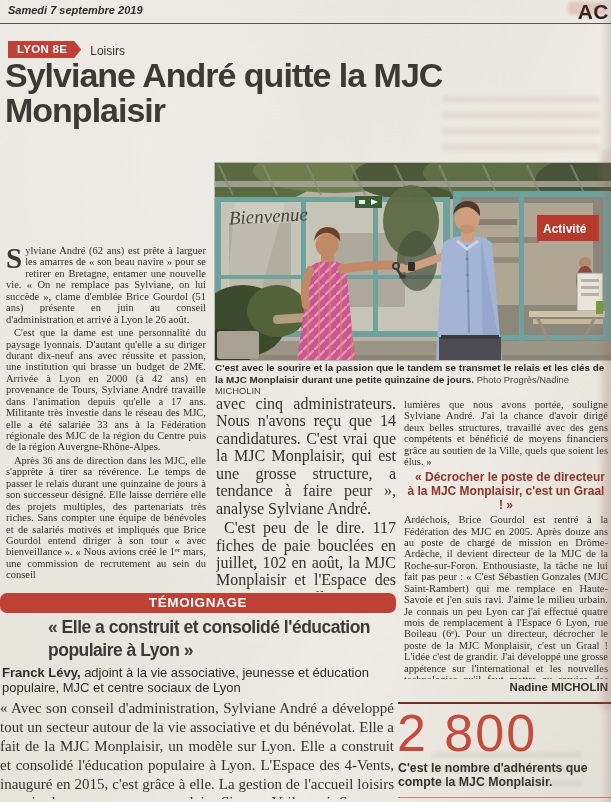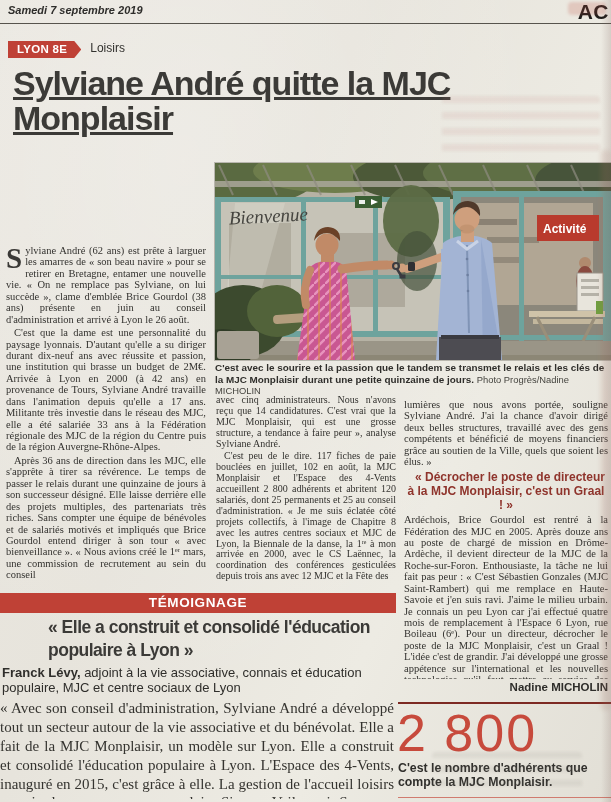--- a/index.html
+++ b/index.html
@@ -8,57 +8,57 @@
     background:
       radial-gradient(ellipse at 30% 20%, rgba(255,255,255,.25), transparent 60%),
       linear-gradient(115deg,#eae7e0 0%,#e7e4dc 38%,#edebe3 68%,#e2dfd6 100%);
     font-family:"Liberation Sans",sans-serif;color:#33322f;
   }
   
   .dateline{position:absolute;top:4px;left:8px;font-style:italic;font-weight:bold;font-size:11px;color:#2e2d2b;}
   .corner{position:absolute;top:0px;right:2px;font-weight:bold;font-size:21px;letter-spacing:.5px;color:#1c1b19;}
   .toprule{position:absolute;top:23px;left:0;width:611px;height:1px;background:#57544d;}
   
-  .kicker{position:absolute;top:41px;left:8px;display:flex;align-items:flex-start;gap:9px;}
+  .kicker{position:absolute;top:41px;left:8px;display:flex;align-items:flex-end;gap:9px;}
   .tag{background:#bf4136;color:#fff;font-weight:bold;font-size:11.5px;letter-spacing:.3px;
        padding:2px 14px 3px 9px;clip-path:polygon(0 0,calc(100% - 7px) 0,100% 50%,calc(100% - 7px) 100%,0 100%);}
   .section-label{font-size:12px;color:#33322f;}
   
   .headline{position:absolute;top:58px;left:5px;width:592px;font-size:34px;font-weight:bold;
             line-height:1.04;letter-spacing:-1px;color:#3b3a37;}
   
   .lead{position:absolute;top:164px;left:6px;width:202px;font-weight:bold;font-size:11.5px;
         line-height:1.16;color:#2f2e2b;}
   
   .photo{position:absolute;top:163px;left:215px;width:396px;height:197px;box-shadow:0 0 0 1px rgba(90,85,75,.35);}
   .caption{position:absolute;top:362px;left:215px;width:396px;font-size:9.9px;line-height:1.18;color:#2f2e2b;}
   .caption .cap-bold{font-weight:bold;}
   .caption .cap-credit{font-weight:normal;color:#45443f;font-size:9.4px;}
   
   .col{position:absolute;font-family:"Liberation Serif","DejaVu Serif",serif;font-size:10.5px;
        line-height:1.09;text-align:justify;color:#33322f;hyphens:auto;overflow:hidden;}
   .col p{margin:0 0 2px 0;text-indent:8px;}
   .col p.first{text-indent:0;}
   .left-col{top:245px;left:6px;width:200px;height:346px;}
-  .mid-col{top:395px;left:216px;width:180px;height:197px;font-size:10px;}
+  .mid-col{top:395px;left:216px;width:180px;height:197px;font-size:16px;}
   .right-col{top:399px;left:404px;width:204px;height:280px;}
   .dropcap{float:left;font-weight:bold;font-size:29px;line-height:.82;padding:2px 3px 0 0;color:#3a3936;}
   .subhead-red{font-family:"Liberation Sans",sans-serif;font-weight:bold;font-size:12px;line-height:1.18;
                color:#8f342c;text-align:center;margin:6px 0 4px 0;text-indent:0;}
   .byline{position:absolute;top:681px;left:404px;width:204px;text-align:right;font-weight:bold;
           font-size:11.5px;color:#2e2d2a;}
   
   .stat-rule{position:absolute;top:702px;left:398px;width:213px;height:2px;background:#7d2a23;}
   .stat-number{position:absolute;top:703px;left:397px;font-size:52px;font-weight:normal;color:#c74a3c;letter-spacing:2px;}
   .stat-desc{position:absolute;top:761px;left:398px;width:212px;font-weight:bold;font-size:12.3px;
              line-height:1.15;color:#2f2e2b;}
   .stat-bottom-rule{position:absolute;top:797px;left:398px;width:213px;height:1px;background:#d07b6f;}
   
   .temoignage-banner{position:absolute;top:593px;left:0;width:396px;height:20px;background:#bf4136;
-                     color:#fff;font-weight:bold;font-size:13.5px;letter-spacing:.6px;text-align:center;line-height:20px;}
+                     color:#fff;font-weight:bold;font-size:13.5px;letter-spacing:.6px;text-align:center;line-height:20px;border-radius:7px;}
   .quote-headline{position:absolute;top:616px;left:2px;width:398px;font-size:17.5px;font-weight:bold;
                   letter-spacing:-.5px;line-height:1.3;color:#3b3a37;margin-left:46px;}
   .temoignage-author{position:absolute;top:666px;left:2px;width:396px;font-size:13px;line-height:1.13;color:#2f2e2b;}
   .temoignage-author .author-name{font-weight:bold;text-align:right;}
   .temoignage-body{position:absolute;top:699px;left:0;width:394px;height:100px;overflow:hidden;
                    font-family:"Liberation Serif","DejaVu Serif",serif;font-size:15px;line-height:1.26;
                    text-align:justify;color:#34332f;hyphens:auto;}
   
   .ghost{position:absolute;pointer-events:none;filter:blur(1.6px);border-radius:4px;}
   .ghost-a{top:96px;left:442px;width:158px;height:58px;
@@ -77,21 +77,21 @@
 
   <div class="dateline">Samedi 7 septembre 2019</div>
   <div class="corner">AC</div>
   <div class="toprule"></div>
 
   <div class="kicker">
     <span class="tag">LYON 8E</span>
     <span class="section-label">Loisirs</span>
   </div>
 
-  <h1 class="headline" style="margin:8px;text-decoration:underline;">Sylviane André quitte la MJC Monplaisir</h1>
+  <h1 class="headline" style="margin:0;">Sylviane André quitte la MJC Monplaisir</h1>
 
 
   <div class="photo">
     <svg viewBox="0 0 396 197" width="396" height="197">
       <rect width="396" height="197" fill="#b6b2a4"></rect>
 
       <ellipse cx="28" cy="16" rx="72" ry="26" fill="#5a6a41"></ellipse>
       <ellipse cx="120" cy="8" rx="82" ry="22" fill="#6e7d4c"></ellipse>
       <ellipse cx="208" cy="14" rx="70" ry="24" fill="#4c5938"></ellipse>
       <ellipse cx="300" cy="10" rx="92" ry="26" fill="#5f6f45"></ellipse>
@@ -211,21 +211,21 @@
       </g>
     </svg>
   </div>
 
   <div class="caption">
     <span class="cap-bold">C'est avec le sourire et la passion que le tandem se transmet le relais et les clés de la MJC Monplaisir durant une petite quinzaine de jours.</span>
     <span class="cap-credit"> Photo Progrès/Nadine MICHOLIN</span>
   </div>
 
   <div class="col left-col">
-    <p class="first"><span class="dropcap">S</span><span>ylviane André (62 ans) est prête à larguer les amarres de « son beau navire » pour se retirer en Bretagne, entamer une nouvelle vie. « On ne remplace pas Sylviane, on lui succède », clame d'emblée Brice Gourdol (38 ans) présente en juin au conseil d'administration et arrivé à Lyon le 26 août.</span></p>
+    <p class="first"><span class="dropcap">S</span><span>ylviane André (62 ans) est prête à larguer les amarres de « son beau navire » pour se retirer en Bretagne, entamer une nouvelle vie. « On ne remplace pas Sylviane, on lui succède », clame d'emblée Brice Gourdol (51 ans) présente en juin au conseil d'administration et arrivé à Lyon le 26 août.</span></p>
     <p>C'est que la dame est une personnalité du paysage lyonnais. D'autant qu'elle a su diriger durant dix-neuf ans avec réussite et passion, une institution qui brasse un budget de 2M€. Arrivée à Lyon en 2000 (à 42 ans) en provenance de Tours, Sylviane André travaille dans l'animation depuis qu'elle a 17 ans. Militante très investie dans le réseau des MJC, elle a été salariée 33 ans à la Fédération régionale des MJC de la région du Centre puis de la région Auvergne-Rhône-Alpes.</p>
     <p>Après 36 ans de direction dans les MJC, elle s'apprête à tirer sa révérence. Le temps de passer le relais durant une quinzaine de jours à son successeur désigné. Elle laisse derrière elle des projets multiples, des partenariats très riches. Sans compter une équipe de bénévoles et de salariés motivés et impliqués que Brice Gourdol entend diriger à son tour « avec bienveillance ». « Nous avions créé le 1ᵉʳ mars, une commission de recrutement au sein du conseil</p>
   </div>
 
   <div class="col mid-col">
     <p class="first">avec cinq administrateurs. Nous n'avons reçu que 14 candidatures. C'est vrai que la MJC Monplaisir, qui est une grosse structure, a tendance à faire peur », analyse Sylviane André.</p>
     <p>C'est peu de le dire. 117 fiches de paie bouclées en juillet, 102 en août, la MJC Monplaisir et l'Espace des 4-Vents accueillent 2 800 adhérents et abritent 120 salariés, dont 25 permanents et 25 au conseil d'administration. « Je me suis éclatée côté projets collectifs, à l'image de Chapitre 8 avec les autres centres sociaux et MJC de Lyon, la Biennale de la danse, la 1ʳᵉ à mon arrivée en 2000, avec le CS Laënnec, la coordination des conférences gesticulées depuis trois ans avec 12 MJC et la Fête des</p>
   </div>
 
   <div class="col right-col">
@@ -237,21 +237,21 @@
   <div class="byline">Nadine MICHOLIN</div>
 
   <div class="stat-rule"></div>
   <div class="stat-number">2 800</div>
   <div class="stat-desc">C'est le nombre d'adhérents que compte la MJC Monplaisir.</div>
   <div class="stat-bottom-rule"></div>
 
   <div class="temoignage-banner">TÉMOIGNAGE</div>
   <div class="quote-headline">« Elle a construit et consolidé l'éducation populaire à Lyon »</div>
   <div class="temoignage-author">
-    <span class="author-name">Franck Lévy,</span><span> adjoint à la vie associative, connais et éducation populaire, MJC et centre sociaux de Lyon</span>
+    <span class="author-name">Franck Lévy,</span><span> adjoint à la vie associative, jeunesse et éducation populaire, MJC et centre sociaux de Lyon</span>
   </div>
   <div class="temoignage-body">« Avec son conseil d'administration, Sylviane André a développé tout un secteur autour de la vie associative et du bénévolat. Elle a fait de la MJC Monplaisir, un modèle sur Lyon. Elle a construit et consolidé l'éducation populaire à Lyon. L'Espace des 4-Vents, inauguré en 2015, c'est grâce à elle. La gestion de l'accueil loisirs au sein du nouveau groupe scolaire Simone-Veil aussi. Sous son impulsion, la MJC a développé le travail inter associatif, créé des liens avec les autres structures du 8ᵉ, fait en sorte que la MJC soit un lieu d'écoute et d'accueil en lien avec le comité des fêtes. C'est un vrai enjeu pour son successeur que je connais. Il est porté sur l'international et issu de l'éducation populaire. C'est un bon recrutement et un bon signal. »</div>
 
   <div class="ghost ghost-a"></div>
   <div class="ghost ghost-b"></div>
   <div class="ghost ghost-c"></div>
   <div class="ghost ghost-d"></div>
   <div class="page-edge"></div>
 
 </div>

